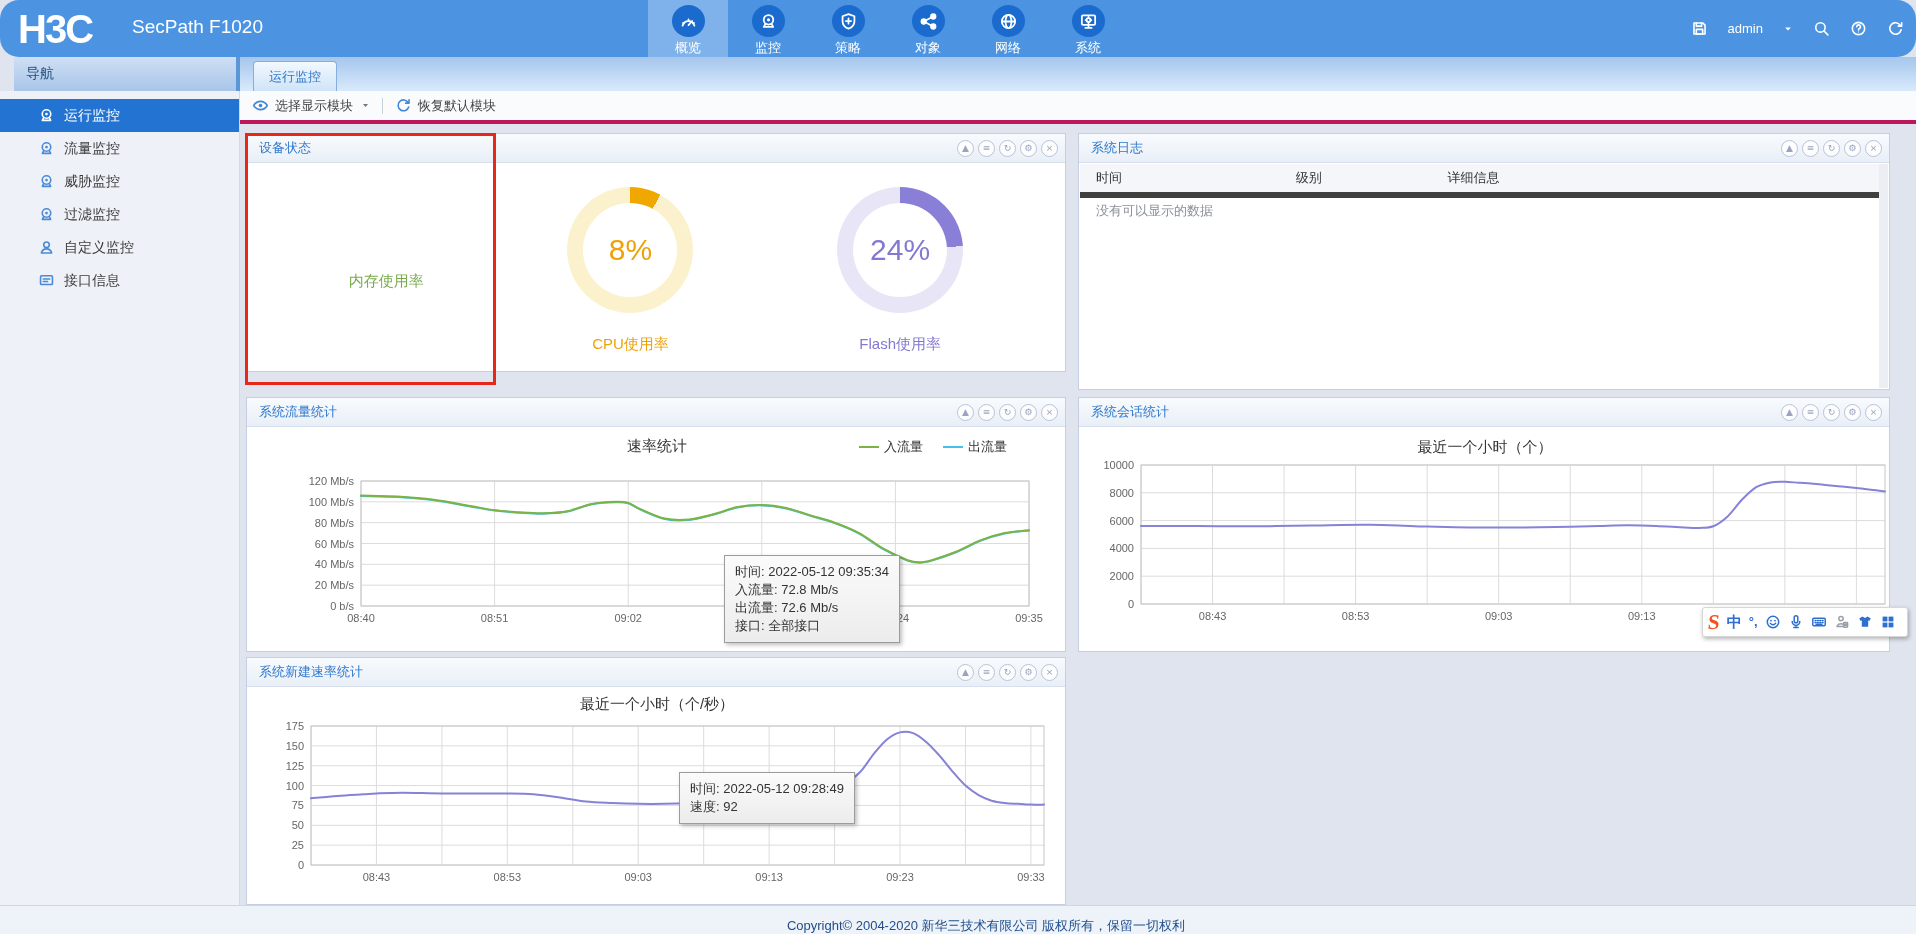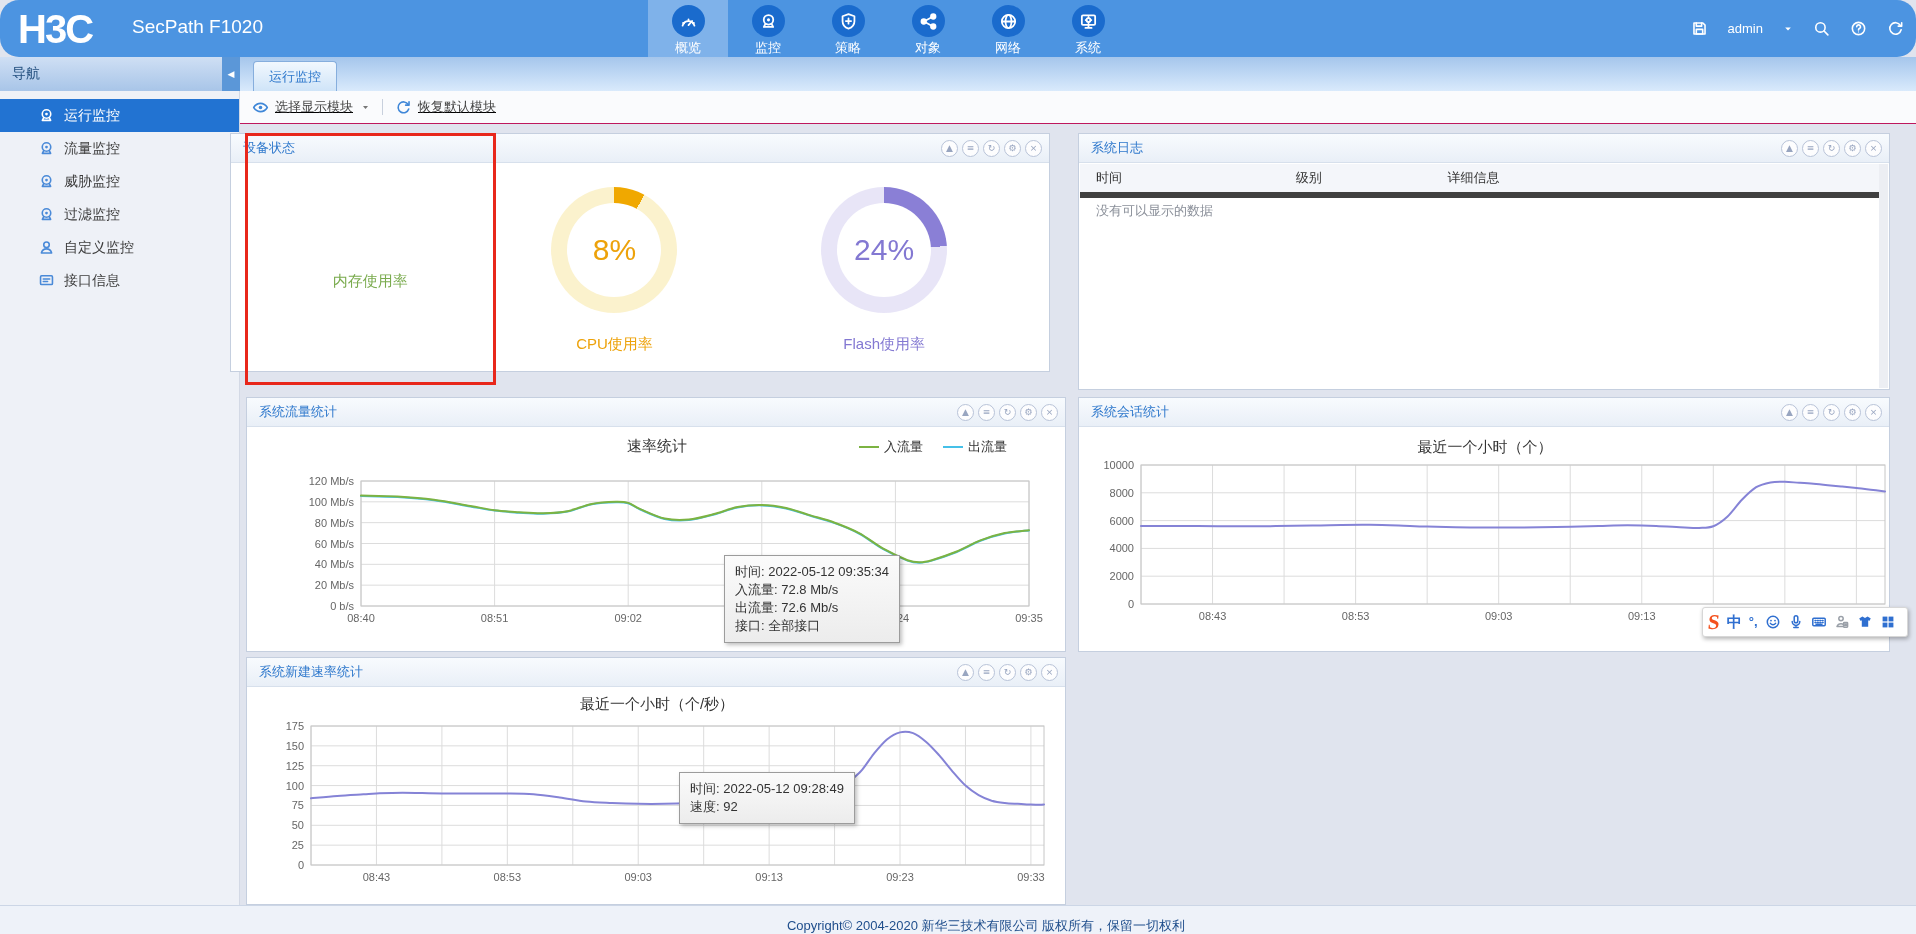--- a/index.html
+++ b/index.html
@@ -13,28 +13,28 @@
   .nav-tile{width:80px;height:57px;display:flex;flex-direction:column;align-items:center;justify-content:flex-start;padding-top:5px;box-sizing:border-box;cursor:pointer;}
   .nav-tile.selected{background:#7fb2ea;}
   .nav-circle{width:33px;height:33px;border-radius:50%;background:#1a6bcd;color:#fff;display:flex;align-items:center;justify-content:center;}
   .nav-circle .ic{width:19px;height:19px;}
   .nav-label{margin-top:2px;color:#fff;font-size:13px;}
   .user-cluster{position:absolute;right:12px;top:0;height:57px;display:flex;align-items:center;gap:20px;color:#fff;}
   .uc-ic{width:17px;height:17px;color:#fff;cursor:pointer;}
   .uc-name{font-size:13px;cursor:pointer;}
   .uc-caret{width:10px;height:10px;cursor:pointer;}
   
-  .side-cap{position:absolute;left:0;top:57px;width:240px;height:34px;background:linear-gradient(#cfdff4,#a8c5e8);display:flex;align-items:center;}
+  .side-cap{position:absolute;left:14px;top:57px;width:240px;height:34px;background:linear-gradient(#cfdff4,#a8c5e8);display:flex;align-items:center;}
   .side-cap-title{margin-left:12px;color:#24507f;font-size:14px;}
   .side-collapse{position:absolute;right:0;top:0;width:18px;height:34px;background:#5b97d8;color:#fff;font-size:9px;display:flex;align-items:center;justify-content:center;cursor:pointer;}
   .tab-strip{position:absolute;left:240px;top:57px;width:1676px;height:34px;background:linear-gradient(#a5c6ec,#d9eafc);}
   .tab{position:absolute;left:13px;top:4px;height:30px;box-sizing:border-box;padding:0 15px;line-height:30px;
        background:linear-gradient(#f2f8fe,#cfe4f8);border:1px solid #86aedd;border-bottom:none;border-radius:4px 4px 0 0;
        color:#2e78cc;font-size:13px;cursor:pointer;}
-  .toolbar{position:absolute;left:240px;top:91px;width:1676px;height:33px;background:#fafbfd;border-bottom:1px solid #be185d;box-sizing:border-box;display:flex;align-items:center;padding-left:12px;text-decoration:underline;}
+  .toolbar{position:absolute;left:240px;top:91px;width:1676px;height:33px;background:#fafbfd;border-bottom:4px solid #be185d;box-sizing:border-box;display:flex;align-items:center;padding-left:12px;}
   .tb-btn{display:flex;align-items:center;gap:6px;font-size:13px;color:#444;cursor:pointer;}
   .tb-ic{width:17px;height:17px;color:#3f87d8;}
   .tb-caret{width:9px;height:9px;color:#777;margin-left:2px;}
   .tb-sep{width:1px;height:16px;background:#c8d0dd;margin:0 12px;}
   
   .sidebar{position:absolute;left:0;top:91px;width:240px;height:814px;background:#eef1f7;border-right:1px solid #d3d9e5;box-sizing:border-box;}
   .side-items{margin-top:8px;}
   .side-item{display:flex;align-items:center;height:33px;padding-left:38px;gap:9px;font-size:14px;color:#3d3d3d;cursor:pointer;}
   .side-item .ic{width:17px;height:17px;color:#4a8ad8;}
   .side-item.selected{background:#2273d2;color:#fff;}
@@ -285,21 +285,21 @@
             <svg viewBox="0 0 16 16" fill="none" stroke="currentColor" stroke-width="1.5" stroke-linecap="round" stroke-linejoin="round">
               <rect x="2.4" y="3.6" width="11.2" height="8.2" rx="1"></rect>
               <path d="M5 6.6h6M5 9h4"></path>
             </svg>
           </span>
                  <span>接口信息</span>
         </div>
       </div>
   </div>
 
-  <div class="panel" style="left:230px;top:133px;width:820px;height:239px;">
+  <div class="panel" style="left:246px;top:133px;width:820px;height:239px;">
     <div class="panel-header">
       <span class="panel-title">设备状态</span>
       <span class="panel-controls">
           <span class="pc-btn">▲</span>
           <span class="pc-btn">≡</span>
           <span class="pc-btn">↻</span>
           <span class="pc-btn">⚙</span>
           <span class="pc-btn">×</span>
         </span>
     </div>

